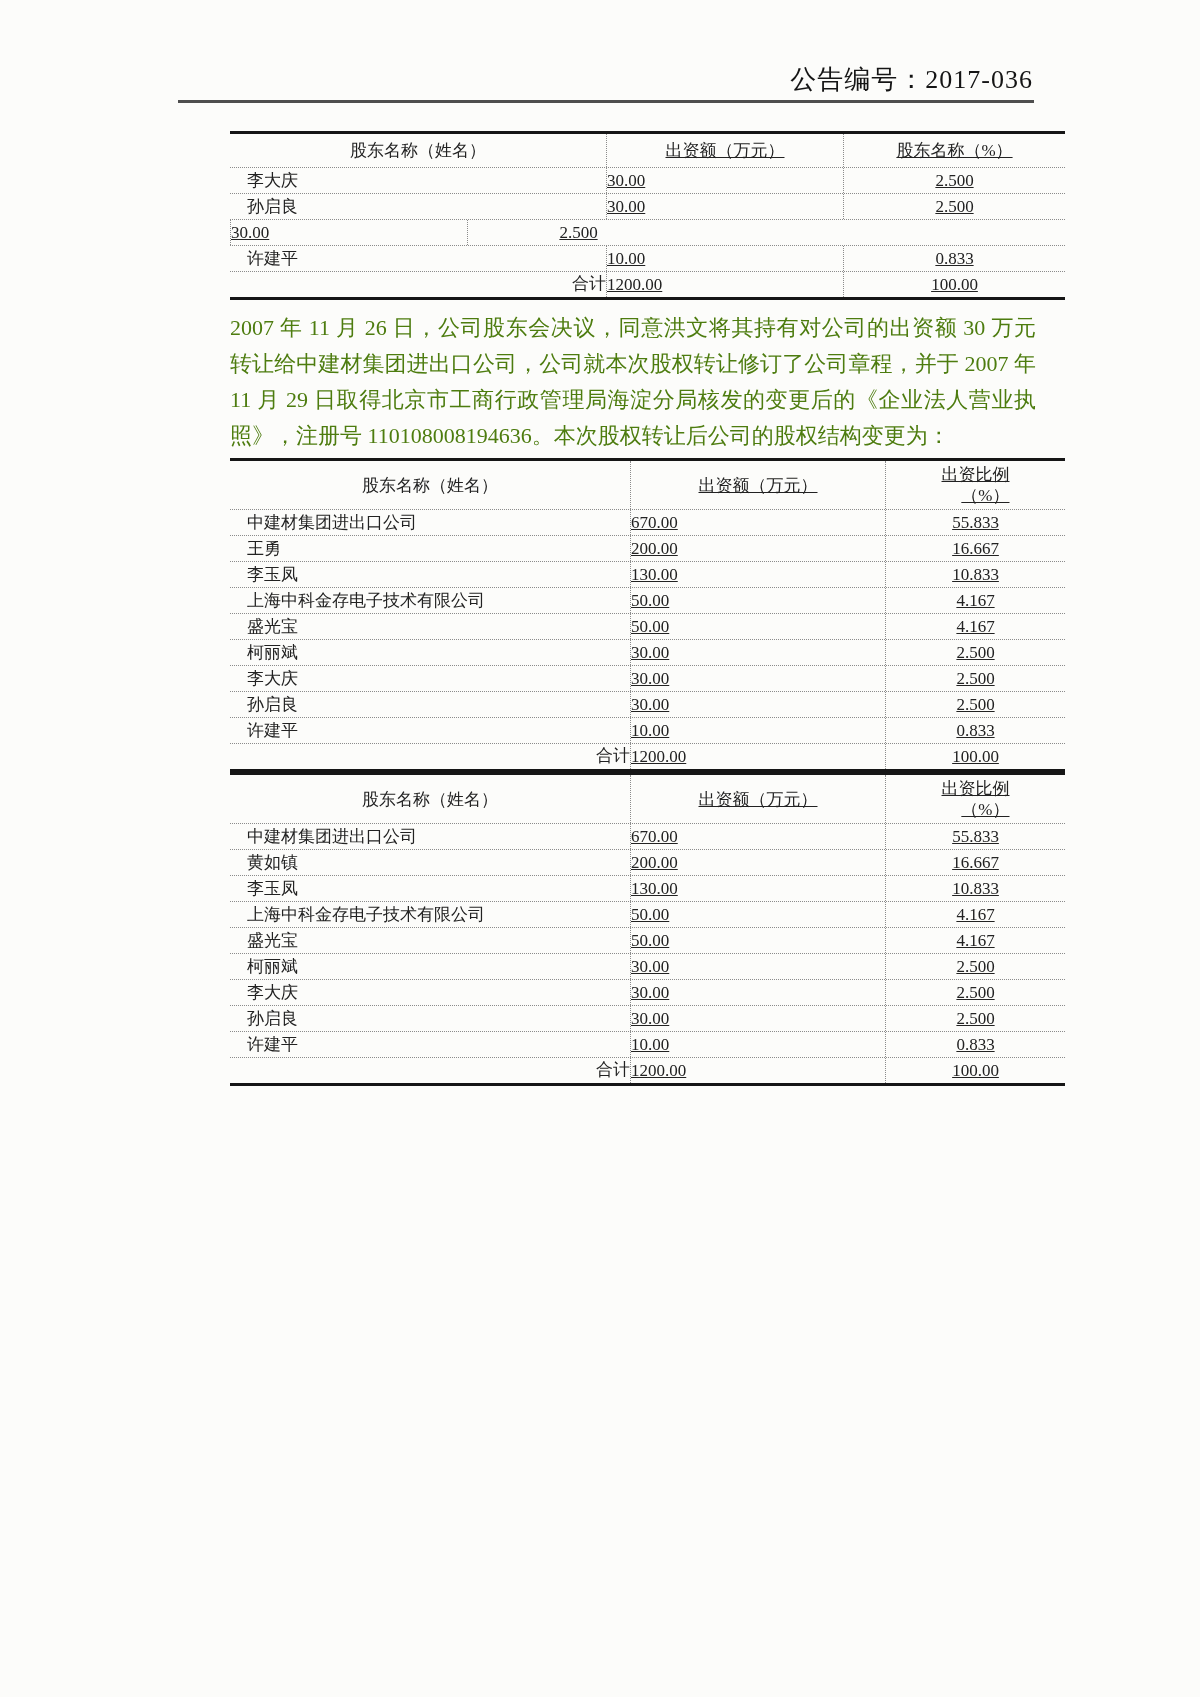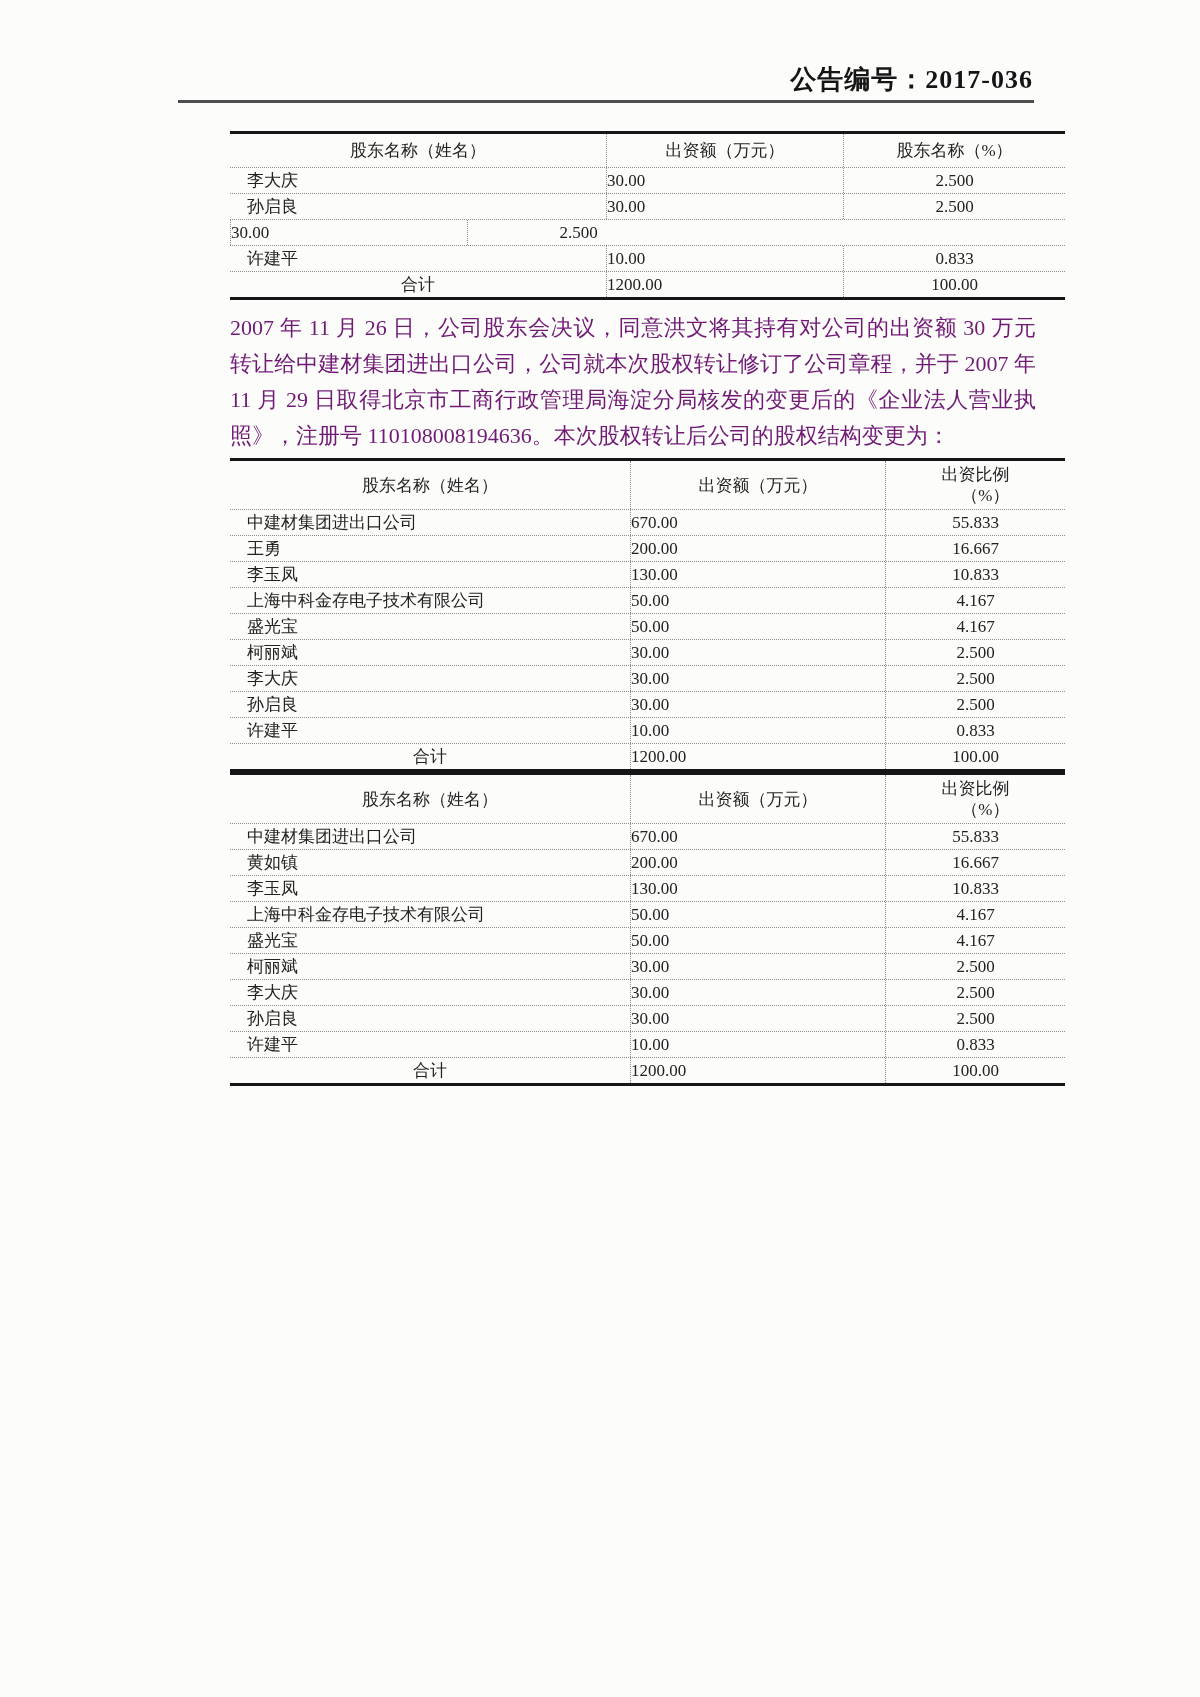--- a/index.html
+++ b/index.html
@@ -7,21 +7,21 @@
   .page {
     position:relative;
     width:1200px; height:1697px;
     background:#fcfcfa;
     font-family:"Liberation Serif","DejaVu Serif",serif;
     color:#1d1d1d;
     overflow:hidden;
   }
   .ann-no {
     position:absolute; top:62px; right:167px;
-    font-size:26px; font-weight:bold; letter-spacing:1px;
+    font-size:26px; font-weight:normal; letter-spacing:1px;
     color:#151515; white-space:nowrap;
   }
   .header-rule {
     position:absolute; top:100px; left:178px;
     width:856px; height:3px; background:#4e4e4e;
   }
   .content { position:absolute; left:230px; top:131px; width:835px; }
 
   .shareholder-table {
     width:835px;
@@ -37,38 +37,38 @@
     display:flex; align-items:center; justify-content:center;
     text-align:right; line-height:21px;
   }
   .hc.c3 { white-space:pre-line; }
 
   .trow { display:flex; height:26px; border-top:1px dotted #8b8b8b; }
   .tc { line-height:25px; overflow:hidden; white-space:nowrap; }
   .tc.c1 { text-align:left;  padding-left:17px; }
   .tc.c2 { text-align:left; padding-right:11px; }
   .tc.c3 { text-align:center; }
-  .trow:last-of-type .tc.c1 { text-align:center; padding-left:0; }
-
-  .c2, .c3 { border-left:1px dotted #8b8b8b; }
+  .trow:last-of-type .tc.c1 { text-align:right; padding-left:0;font-family:Liberation Mono, monospace; }
+
+  .c2, .c3 { border-left:1px dotted #8b8b8b;text-decoration:underline; }
 
   .t-first .c1 { width:376px; }
   .t-first .c2 { width:237px; }
   .t-first .c3 { width:222px; }
   .t-rest .c1 { width:400px; }
   .t-rest .c2 { width:255px; }
   .t-rest .c3 { width:180px; }
 
   .para {
     width:806px;
     margin:10px 0 4px 0;
     font-size:22px;
     line-height:36px;
     text-align:justify;
-    color:#701a75;
+    color:#4d7c0f;
   }
 </style>
 </head>
 <body>
 
 <div class="page">
 
   <div class="ann-no">公告编号：2017-036</div>
   <div class="header-rule"></div>
 

